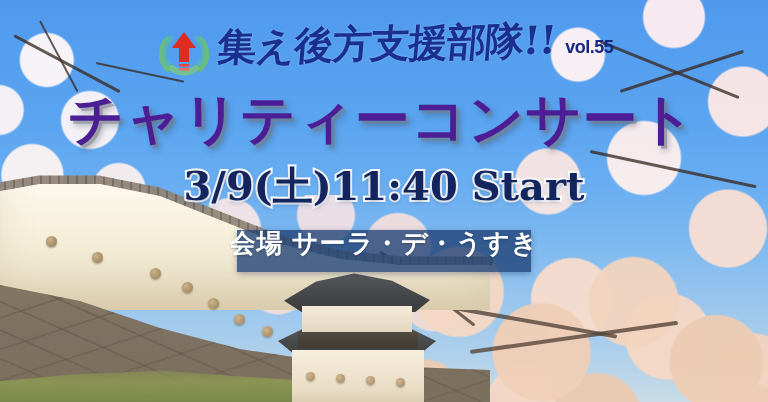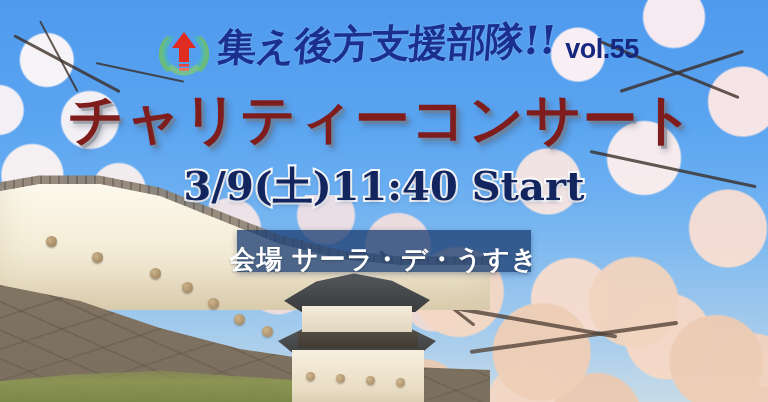--- a/index.html
+++ b/index.html
@@ -163,35 +163,35 @@
     font-family:"DejaVu Serif",serif;
     font-size:39px;font-weight:700;
     color:#1b2f8f;
     letter-spacing:-1px;
     line-height:1;
     transform:skewX(-6deg) rotate(-1.2deg);
     text-shadow:0 0 2px rgba(255,255,255,.35);
   }
   .vol{
     font-family:"Liberation Sans",sans-serif;
-    font-size:27px;font-weight:700;
+    font-size:18px;font-weight:700;
     color:#16277e;
     line-height:1;
-    margin-bottom:0;
+    margin-bottom:7px;
     letter-spacing:-.5px;
   }
 
   .main-title{
     position:absolute;left:0;right:4px;top:92px;
     text-align:center;
     font-family:Liberation Sans, sans-serif;
     font-weight:700;
     font-size:55px;
     line-height:1;
-    color:#7f1d1d;
+    color:#4c1d95;
     letter-spacing:1px;
     text-shadow:
       3px 3px 0 rgba(120,125,135,.55),
       4px 5px 6px rgba(60,70,90,.40);
     white-space:nowrap;
   }
 
   .date-line{
     position:absolute;left:0;right:0;top:166px;
     text-align:center;
@@ -204,21 +204,21 @@
     white-space:nowrap;
     -webkit-text-stroke:4px #ffffff;
     paint-order:stroke fill;
     text-shadow:0 2px 4px rgba(40,60,100,.35);
   }
 
   .venue-bar{
     position:absolute;left:237px;top:230px;
     width:294px;height:42px;
     background:rgba(29,64,116,.78);
-    display:flex;align-items:flex-end;justify-content:center;
+    display:flex;align-items:flex-start;justify-content:center;
     box-shadow:0 2px 6px rgba(20,40,80,.35);
   }
   .venue-text{
     font-family:"Liberation Sans",sans-serif;
     font-size:26px;font-weight:700;
     color:#ffffff;
     letter-spacing:1px;
     white-space:nowrap;
     line-height:1;
     text-shadow:0 1px 2px rgba(0,0,0,.25);

